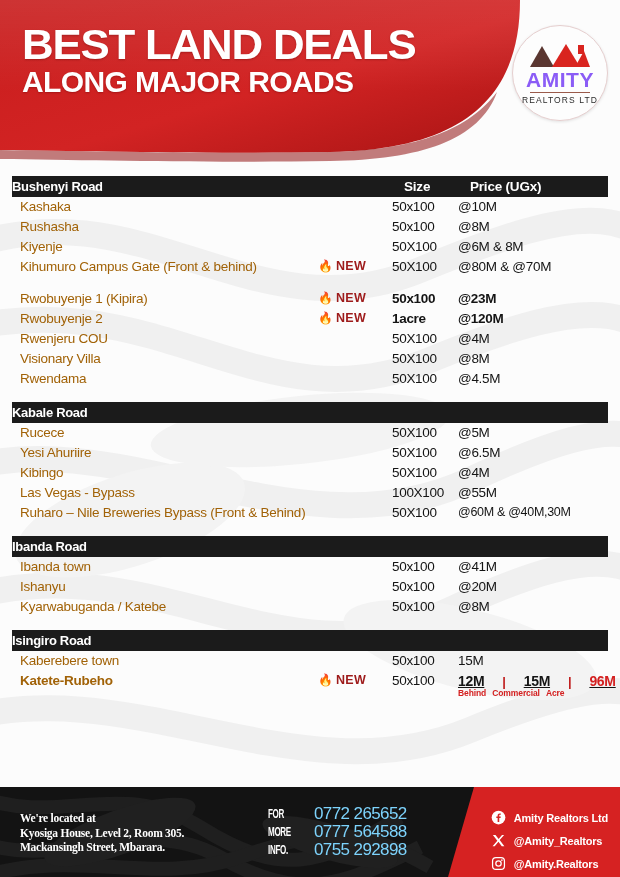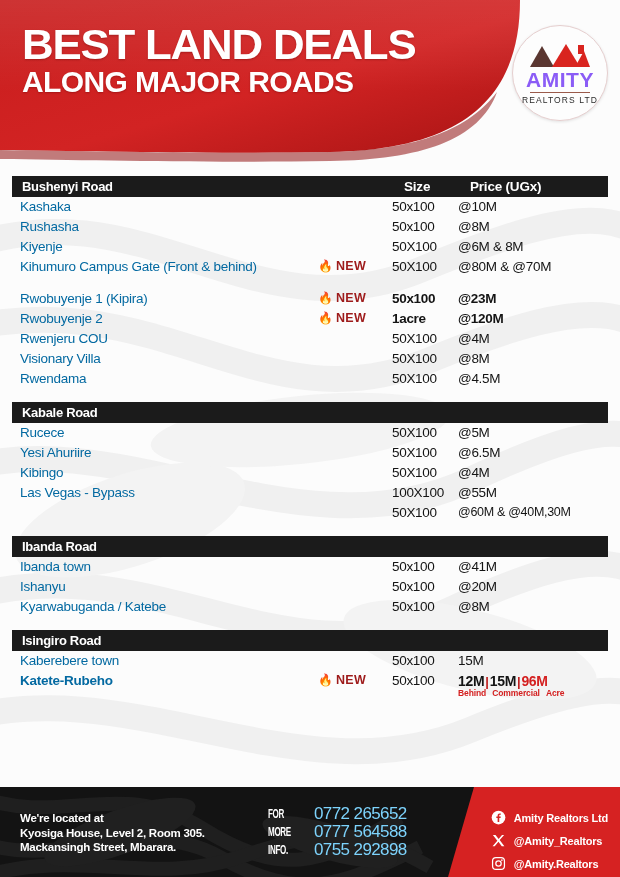--- a/index.html
+++ b/index.html
@@ -93,38 +93,38 @@
 
   .sec-head {
     position:relative;
     background:#1b1b1b;
     height:21px;
     margin:0 12px 1px 12px;
     display:flex; align-items:center;
   }
   .sec-head-name {
     color:#ffffff; font-weight:bold; font-size:13px;
-    letter-spacing:-0.3px; padding-left:10px;
+    letter-spacing:-0.3px; padding-left:0;
   }
   .sec-head-size, .sec-head-price {
     position:absolute; color:#ffffff; font-weight:bold;
     font-size:13.5px; letter-spacing:-0.2px;
   }
   .sec-head-size  { left:392px; }
   .sec-head-price { left:458px; }
 
   .row {
     position:relative;
     height:20px;
     display:flex; align-items:center;
   }
   .row.tall { height:28px; align-items:flex-start; }
   .cell-name {
     position:absolute; left:20px; top:1px;
-    font-size:13.5px; color:#0369a1; letter-spacing:-0.25px;
+    font-size:13.5px; color:#a16207; letter-spacing:-0.25px;
     white-space:nowrap;
   }
   .cell-name.bold { font-weight:bold; }
   .badge {
     position:absolute; top:1px;
     display:flex; align-items:center; gap:3px;
     white-space:nowrap;
   }
   .badge .flame { font-size:12px; line-height:1; }
   .badge .new-word {
@@ -138,21 +138,21 @@
   }
   .cell-size.bold { font-weight:bold; }
   .cell-price {
     position:absolute; left:458px; top:1px;
     font-size:13.5px; color:#141414; letter-spacing:-0.3px;
     white-space:nowrap;
   }
   .cell-price.bold { font-weight:bold; }
   .cell-price.small { font-size:12.5px; }
 
-  .price-multi { display:flex; align-items:baseline; gap:1px; }
+  .price-multi { display:flex; align-items:baseline; gap:18px;text-decoration:underline; }
   .price-multi .sep { color:#c02020; font-weight:bold; font-size:13px; }
   .pm-val { font-weight:bold; font-size:14px; color:#141414; }
   .pm-val.red { color:#d42020; }
   .price-sublabels {
     position:absolute; left:458px; top:16px;
     display:flex; gap:6px; white-space:nowrap;
   }
   .price-sublabels span {
     font-size:8.5px; color:#d42020; font-weight:bold;
     letter-spacing:-0.1px;
@@ -170,21 +170,21 @@
   .footer-red {
     position:absolute; right:0; top:0;
     width:180px; height:90px;
     background:#d62222;
     clip-path:polygon(34px 0, 180px 0, 180px 90px, 8px 90px);
     z-index:2;
   }
   .footer-address {
     position:absolute; left:20px; top:24px; z-index:3;
     color:#ffffff; font-weight:bold; font-size:11.5px;
-    line-height:14.5px; letter-spacing:-0.25px;
+    line-height:14.5px; letter-spacing:-0.25px;font-family:Liberation Serif, serif;
   }
   .footer-info {
     position:absolute; left:268px; top:18px; z-index:3;
     display:flex; align-items:flex-start; gap:8px;
   }
   .info-label {
     color:#ffffff; font-weight:bold; font-size:13px;
     line-height:18px; letter-spacing:-0.5px;
     transform:scaleX(0.62); transform-origin:left top;
     width:60px;
@@ -351,20 +351,21 @@
           <div class="cell-name">Kibingo</div>
           <div class="cell-size">50X100</div>
           <div class="cell-price">@4M</div>
         </div>
         <div class="row">
           <div class="cell-name">Las Vegas - Bypass</div>
           <div class="cell-size">100X100</div>
           <div class="cell-price">@55M</div>
         </div>
         <div class="row">
+          <div class="cell-name">Ruharo – Nile Breweries Bypass (Front &amp; Behind)</div>
           <div class="cell-size">50X100</div>
           <div class="cell-price small">@60M &amp; @40M,30M</div>
         </div>
       </div>
       <div class="section">
         <div class="sec-head">
           <div class="sec-head-name">Ibanda Road</div>
         </div>
         <div class="row">
           <div class="cell-name">Ibanda town</div>

